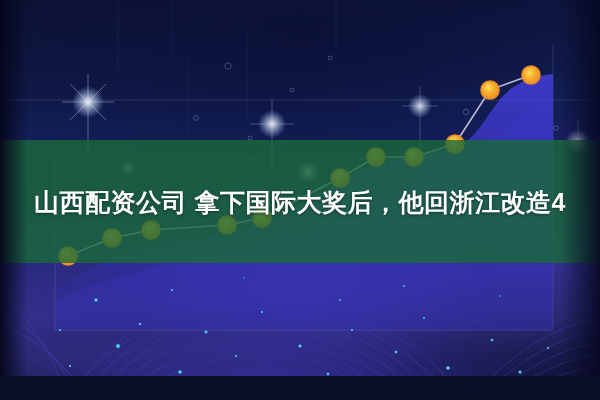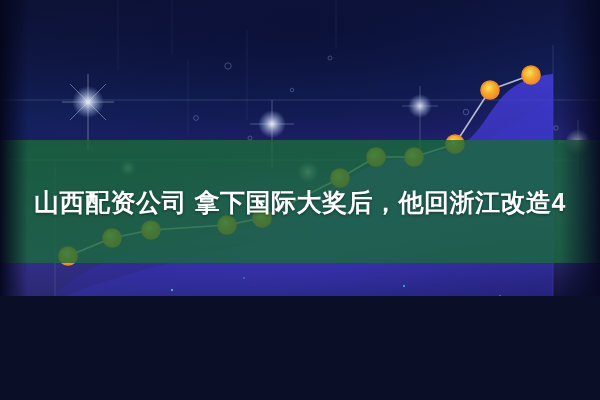--- a/index.html
+++ b/index.html
@@ -1,17 +1,17 @@
 <!DOCTYPE html>
 <html><head>
 <meta charset="utf-8">
 <style>
   html,body{margin:0;padding:0;background:#0a0e27;}
   #stage{
-    position:relative;width:600px;height:296px;overflow:hidden;
+    position:relative;width:600px;height:376px;overflow:hidden;
     font-family:"Liberation Sans","DejaVu Sans",sans-serif;
     text-decoration:underline;
   }
   
   .bg-base{
     position:absolute;inset:0;
     background:linear-gradient(175deg,
       #0d1233 0%, #101845 18%, #13205a 34%,
       #1b1f66 48%, #2a2a7e 62%, #34308c 74%,
       #2c2a74 85%, #191a4a 94%, #11123a 100%);

